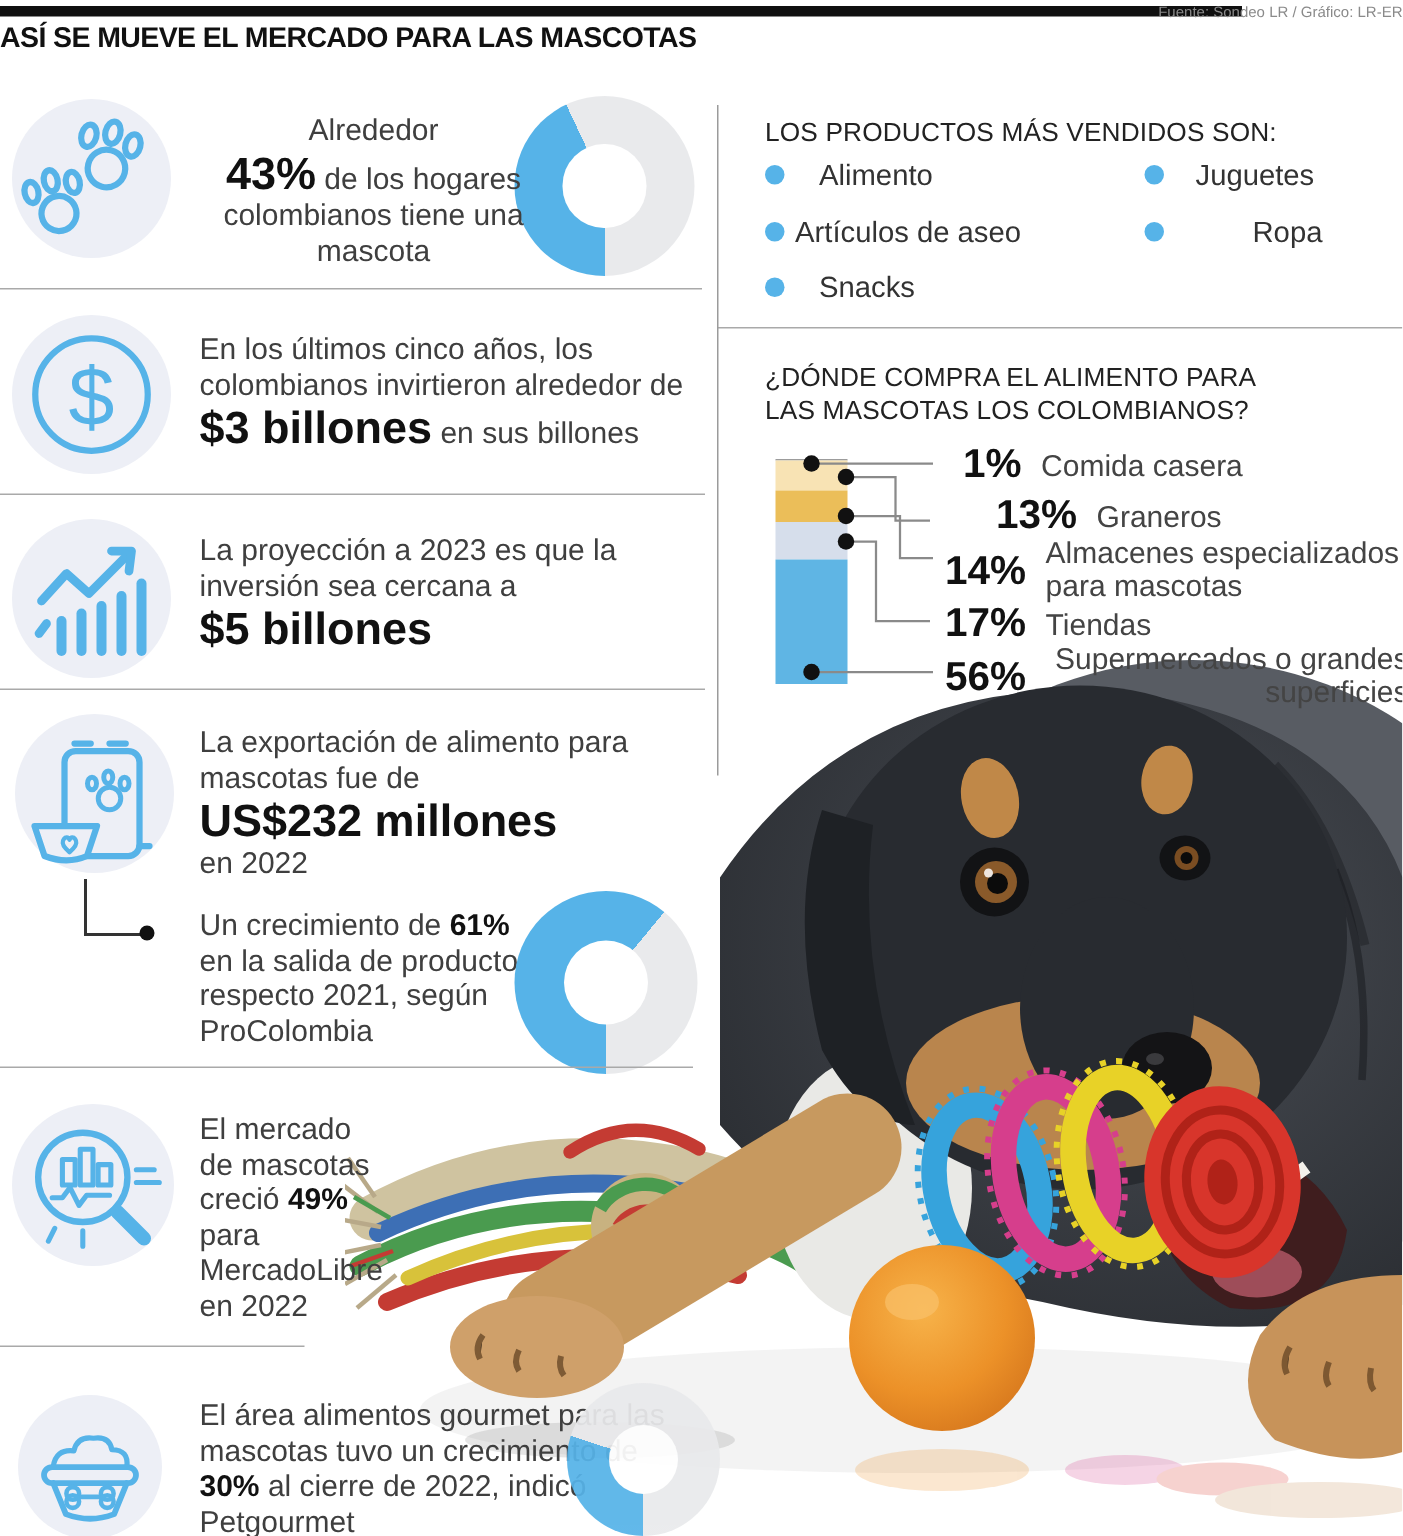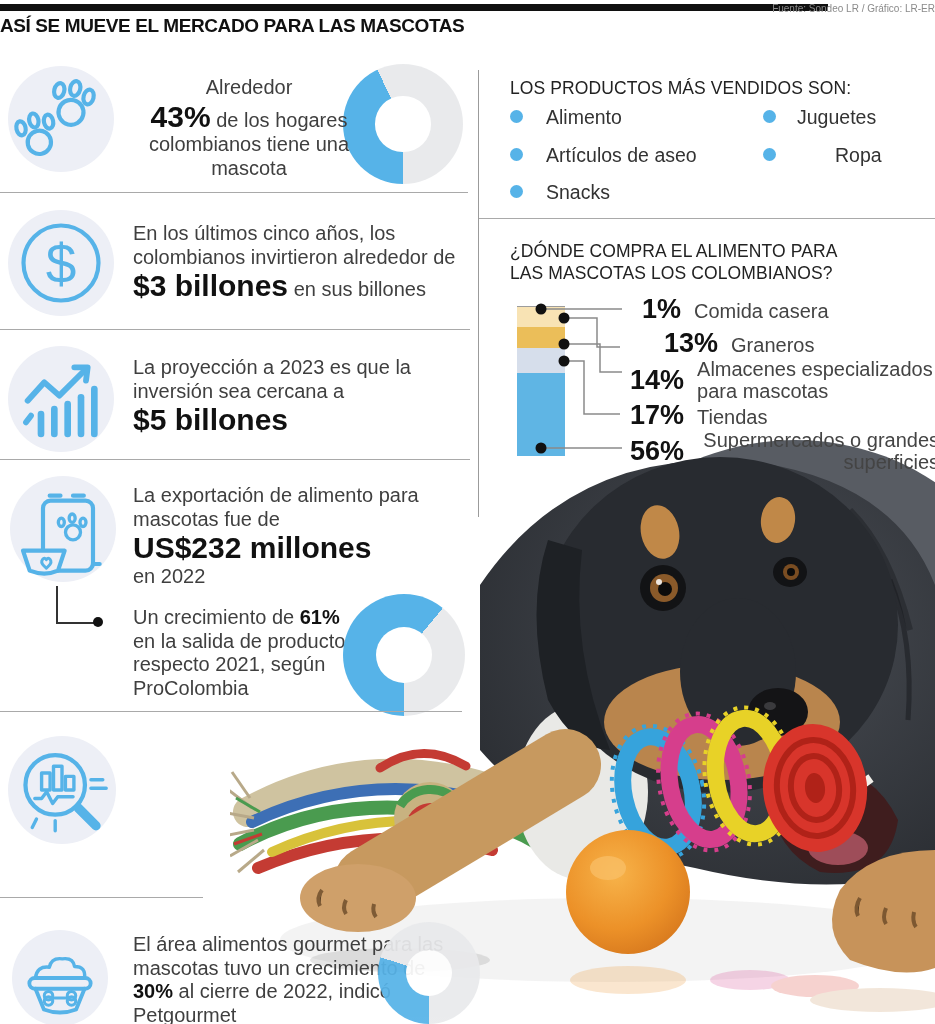--- a/index.html
+++ b/index.html
@@ -274,20 +274,25 @@
         <rect x="36" y="40" width="10" height="20"></rect>
         <rect x="50" y="32" width="10" height="28"></rect>
         <rect x="64" y="44" width="10" height="16"></rect>
       </g>
       <path d="M28,70 h8 l6,-8 l7,14 l6,-8 h18" stroke-width="4"></path>
       <path d="M79,81 L100,102" stroke-width="11"></path>
       <path d="M94,48 h14 M94,58 h18" stroke-width="4"></path>
       <path d="M30,94 l-5,10 M52,96 v12" stroke-width="4"></path>
     </svg>
   </div>
+  <div class="stat-text z3" style="left:133px;top:742px;width:124px;">
+    <span>El mercado de mascotas creció</span>
+    <strong>49%</strong>
+    <span>para MercadoLibre en 2022</span>
+  </div>
   <div class="divider z3" style="left:0;top:897px;width:203px;"></div>
 
   <div class="icon-circle z2" style="left:12px;top:930px;width:96px;height:96px;">
     <svg width="92" height="92" viewBox="0 0 120 120" fill="none" stroke="#56B3E8" stroke-linecap="round" stroke-linejoin="round">
       <path d="M28,60 q2,-16 18,-14 q3,-13 17,-11 q14,-2 16,10 q15,0 13,15" stroke-width="4.5"></path>
       <rect x="20" y="60" width="80" height="14" rx="7" stroke-width="5"></rect>
       <path d="M28,74 L39,101 Q60,109 81,101 L92,74" stroke-width="5"></path>
       <g stroke-width="4">
         <path d="M48,86 h24"></path>
         <circle cx="45" cy="83" r="5.5"></circle>
@@ -302,21 +307,21 @@
     <strong>30%</strong>
     <span>al cierre de 2022, indicó Petgourmet</span>
   </div>
   <div class="donut z3" style="left: 378px; top: 922px; width: 102px; height: 102px; opacity: 0.93; background: conic-gradient(from 180deg, rgb(86, 179, 232) 0deg, rgb(86, 179, 232) 30%, rgb(233, 234, 236) 30%, rgb(233, 234, 236) 100%);"></div>
 
   <div class="sec-title z3" style="left:510px;top:78px;width:400px;">LOS PRODUCTOS MÁS VENDIDOS SON:</div>
 
   <div class="bullet z3" style="left: 510px; top: 110px; background: rgb(86, 179, 232);"></div>
   <div class="bullet-label z3" style="left:546px;top:106px;">Alimento</div>
   <div class="bullet z3" style="left: 510px; top: 148px; background: rgb(86, 179, 232);"></div>
-  <div class="bullet-label z3" style="left:546px;top:144px;">Artículos de aseo</div>
+  <div class="bullet-label z3" style="left:530px;top:144px;">Artículos de aseo</div>
   <div class="bullet z3" style="left: 510px; top: 185px; background: rgb(86, 179, 232);"></div>
   <div class="bullet-label z3" style="left:546px;top:181px;">Snacks</div>
   <div class="bullet z3" style="left: 763px; top: 110px; background: rgb(86, 179, 232);"></div>
   <div class="bullet-label z3" style="left:797px;top:106px;">Juguetes</div>
   <div class="bullet z3" style="left: 763px; top: 148px; background: rgb(86, 179, 232);"></div>
   <div class="bullet-label z3" style="left:835px;top:144px;">Ropa</div>
 
   <div class="divider" style="left:478px;top:218px;width:457px;"></div>
 
   <div class="sec-title z3" style="left:510px;top:241px;width:330px;">¿DÓNDE COMPRA EL ALIMENTO PARA LAS MASCOTAS LOS COLOMBIANOS?</div>

